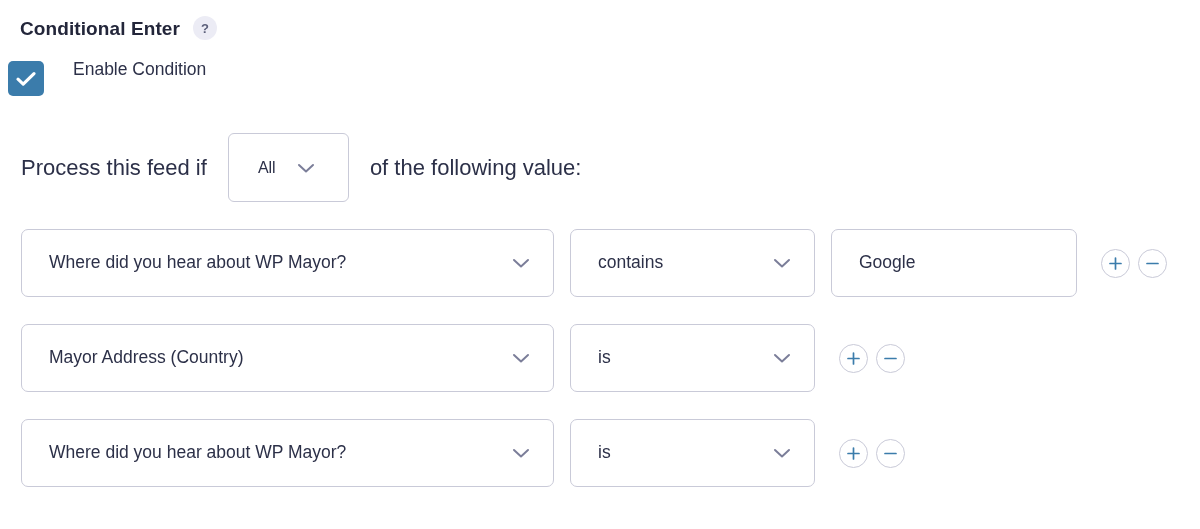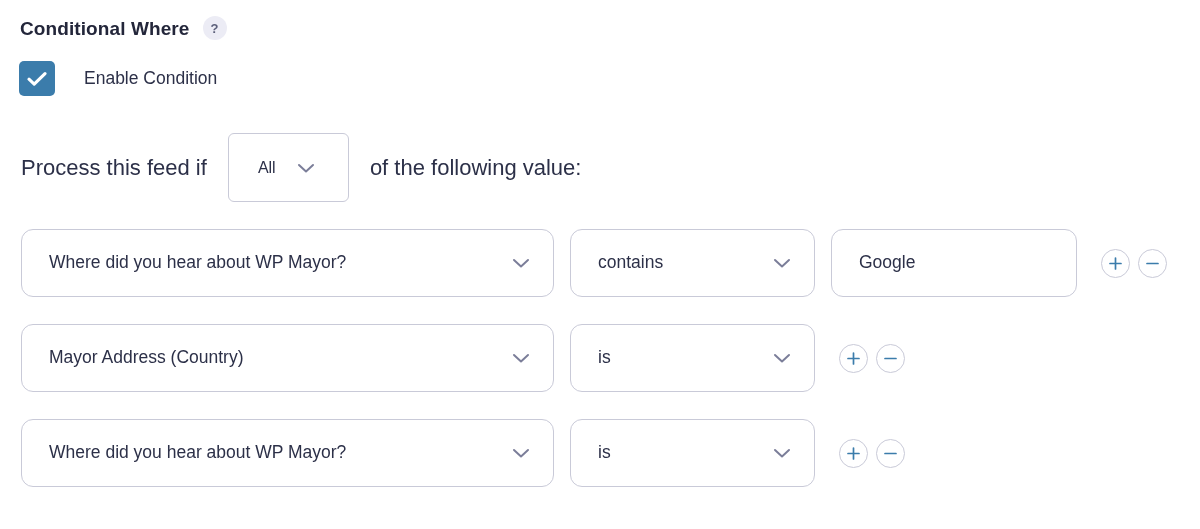--- a/index.html
+++ b/index.html
@@ -48,24 +48,23 @@
     display: flex;
     align-items: center;
     justify-content: center;
     cursor: pointer;
     line-height: 1;
   }
 
   
   .enable-row {
     position: absolute;
-    left: 19px;
+    left: 8px;
     top: 61px;
     display: flex;
-    align-items: center;
   }
   .checkbox {
     width: 36px;
     height: 35px;
     border-radius: 5px;
     background: #3b7cab;
     display: flex;
     align-items: center;
     justify-content: center;
     cursor: pointer;
@@ -122,21 +121,21 @@
     display: flex;
     align-items: center;
   }
   .cond-row.r0 { top: 229px; }
   .cond-row.r1 { top: 324px; }
   .cond-row.r2 { top: 419px; }
 
   .ctrl {
     height: 68px;
     border: 1px solid #c9cad8;
-    border-radius: 12px;
+    border-radius: 7px;
     background: #ffffff;
     box-sizing: border-box;
     display: flex;
     align-items: center;
     position: relative;
   }
   .ctrl.select { cursor: pointer; }
   .ctrl.field-select { width: 533px; }
   .ctrl.op-select { width: 245px; margin-left: 16px; }
   .ctrl.value-input { width: 246px; margin-left: 16px; cursor: text; }
@@ -182,21 +181,21 @@
     padding: 0;
   }
   .circle-btn svg { display: block; }
 </style>
 </head>
 <body>
 
 <div class="panel">
 
   <div class="section-header">
-    <div class="section-title">Conditional Where</div>
+    <div class="section-title">Conditional Enter</div>
     <div class="help-badge">?</div>
   </div>
 
   <div class="enable-row">
     <div class="checkbox">
       <span>
         <svg width="20" height="16" viewBox="0 0 20 16" fill="none" xmlns="http://www.w3.org/2000/svg">
           <path d="M2 8.2 L7.2 13.2 L18 2.6" stroke="#ffffff" stroke-width="3.1" stroke-linecap="round" stroke-linejoin="round"></path>
         </svg>
       </span>

